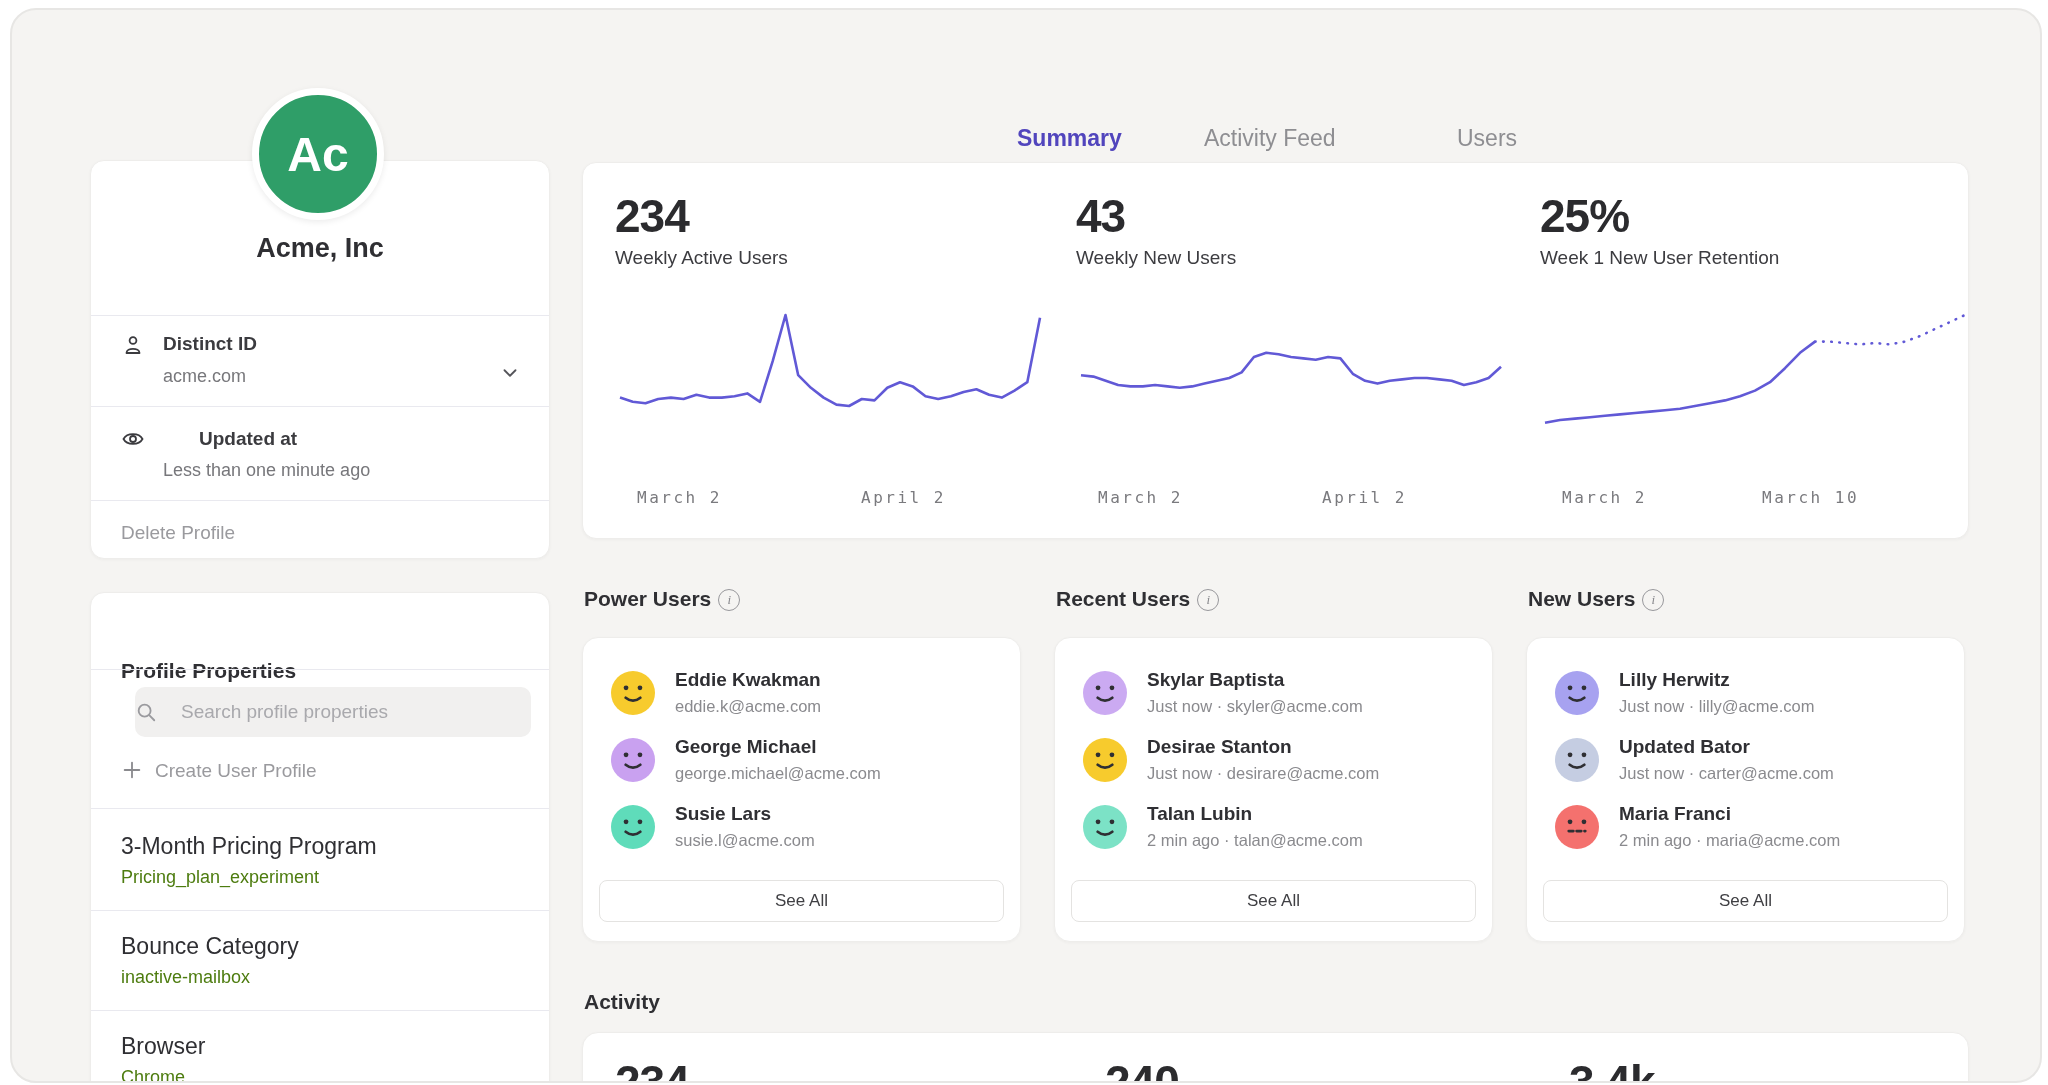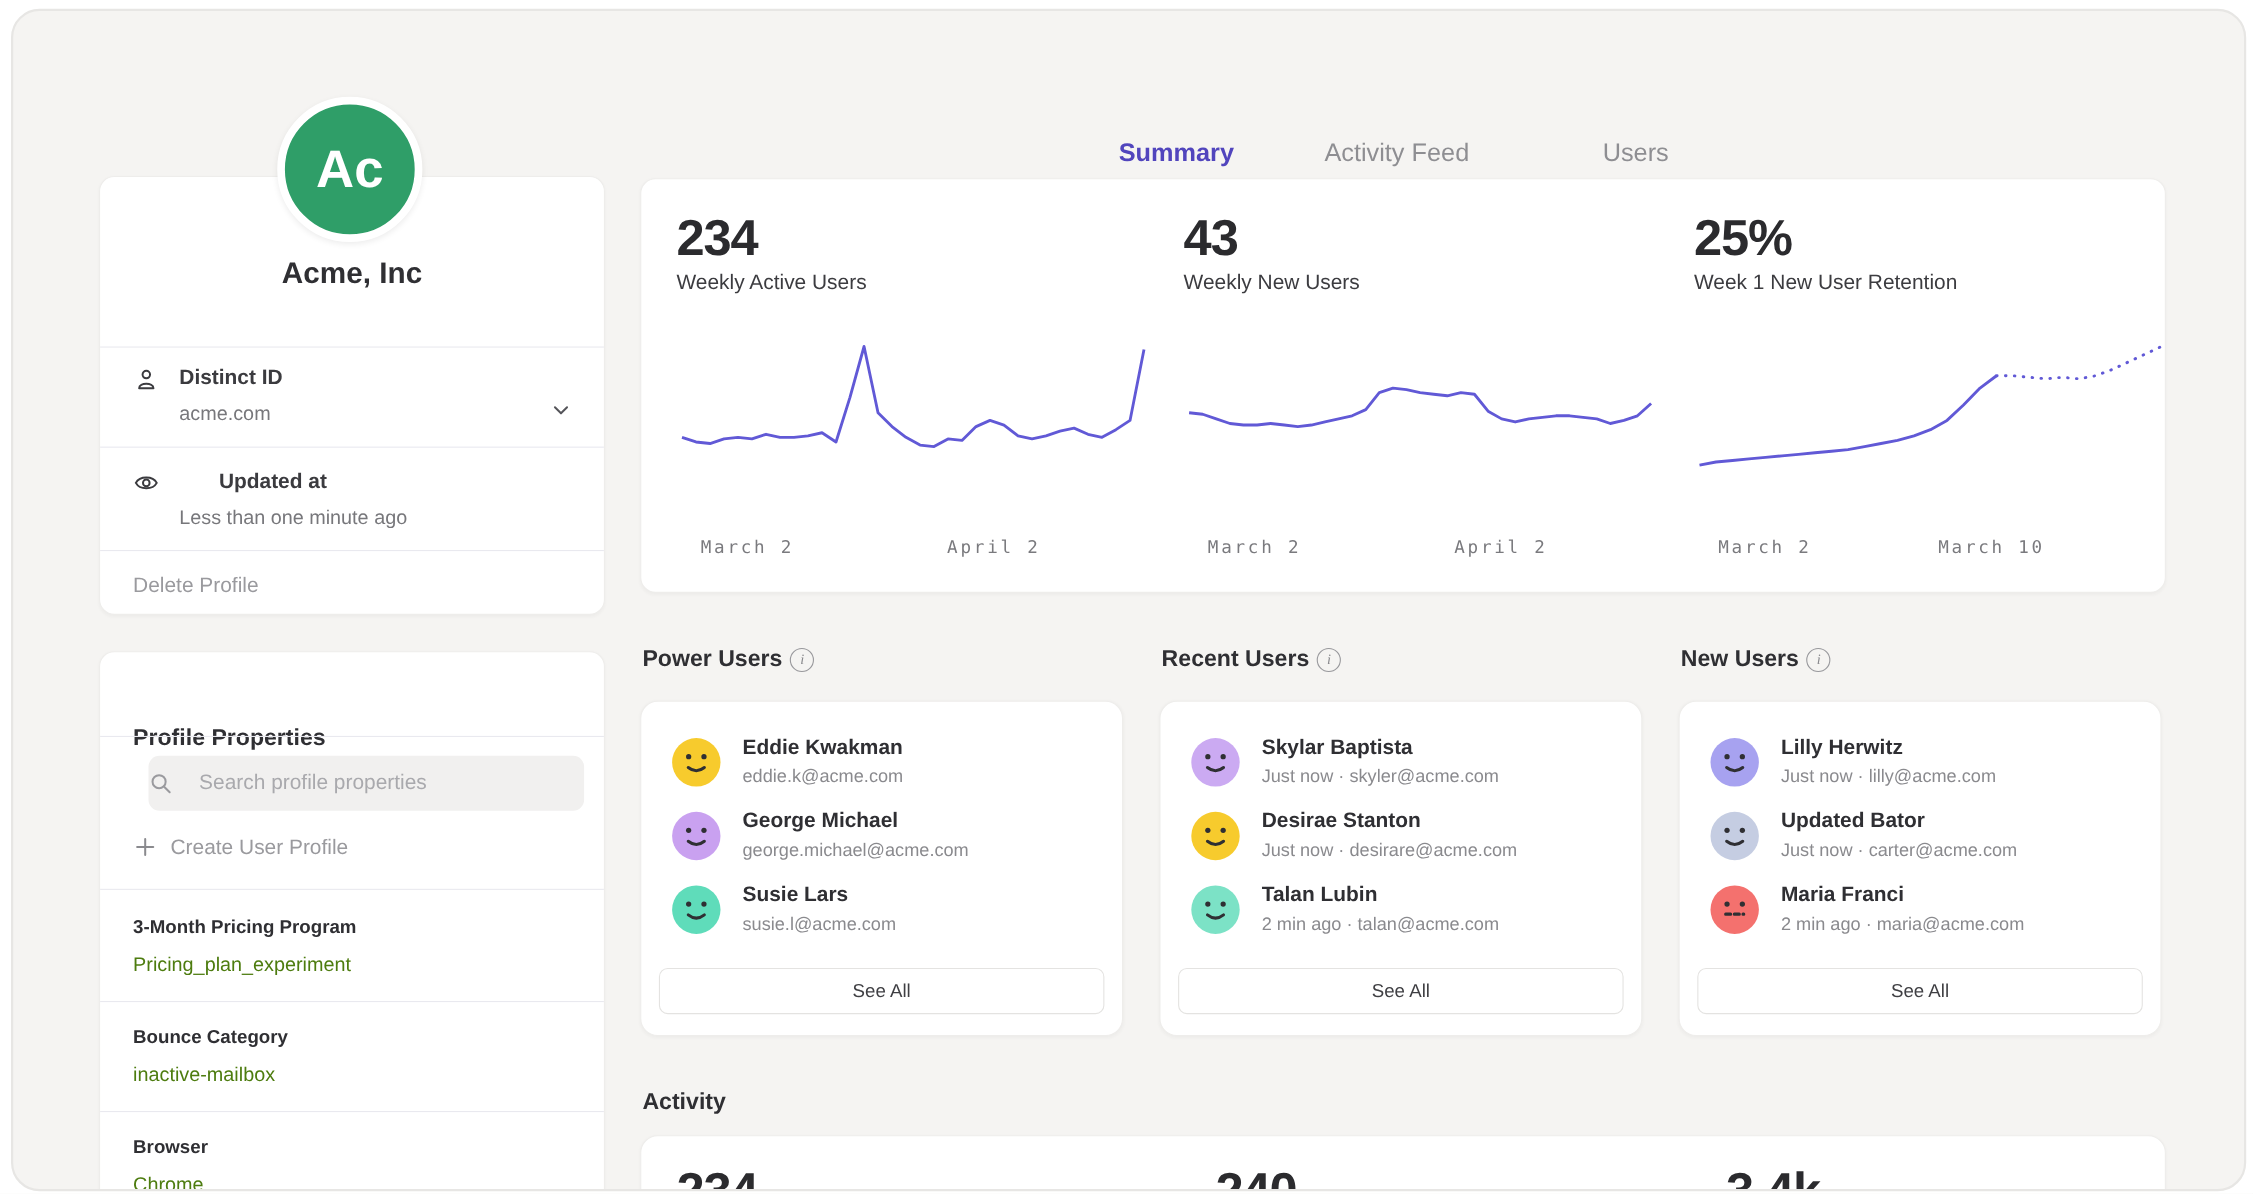--- a/index.html
+++ b/index.html
@@ -17,21 +17,21 @@
   .company-name{position:absolute;left:0;right:0;text-align:center;font-size:27px;font-weight:bold;color:#2f2f33;}
   .field-label{font-size:19px;font-weight:bold;color:#3b3b3f;}
   .field-value{font-size:18px;color:#77777b;}
   .muted-link{font-size:19px;color:#9a9a9e;}
   .side-icon{position:absolute;width:24px;height:24px;color:#3b3b3f;}
   .chev{position:absolute;width:22px;height:22px;color:#55555a;}
   .section-title{font-size:21px;font-weight:bold;color:#2f2f33;}
   .search-box{position:absolute;background:#f1f0ef;border:none;border-radius:10px;outline:none;
     font-size:19px;color:#3b3b3f;padding:0 14px 0 46px;box-sizing:border-box;font-family:"Liberation Sans",sans-serif;}
   .search-box::placeholder{color:#a9a9ad;}
-  .prop-name{font-size:17px;font-weight:bold;color:#2f2f33;}
+  .prop-name{font-size:23px;font-weight:normal;color:#2f2f33;}
   .prop-value{font-size:18px;color:#4d7c0f;}
   
   .tab{position:absolute;font-size:23px;color:#8e8e92;cursor:pointer;white-space:nowrap;}
   .tab.active{color:#5145bd;font-weight:bold;}
   .tab-underline{position:absolute;left:50%;transform:translateX(-50%);bottom:-16px;width:56px;height:5px;
     border-radius:3px;background:#5a4fe0;}
   
   .stat-value{font-size:46px;font-weight:bold;color:#2b2b2e;letter-spacing:-1px;}
   .stat-label{font-size:19px;color:#3c3c40;}
   .axis-label{font-family:"DejaVu Sans Mono",monospace;font-size:16px;letter-spacing:2.5px;color:#7a7a7e;}

